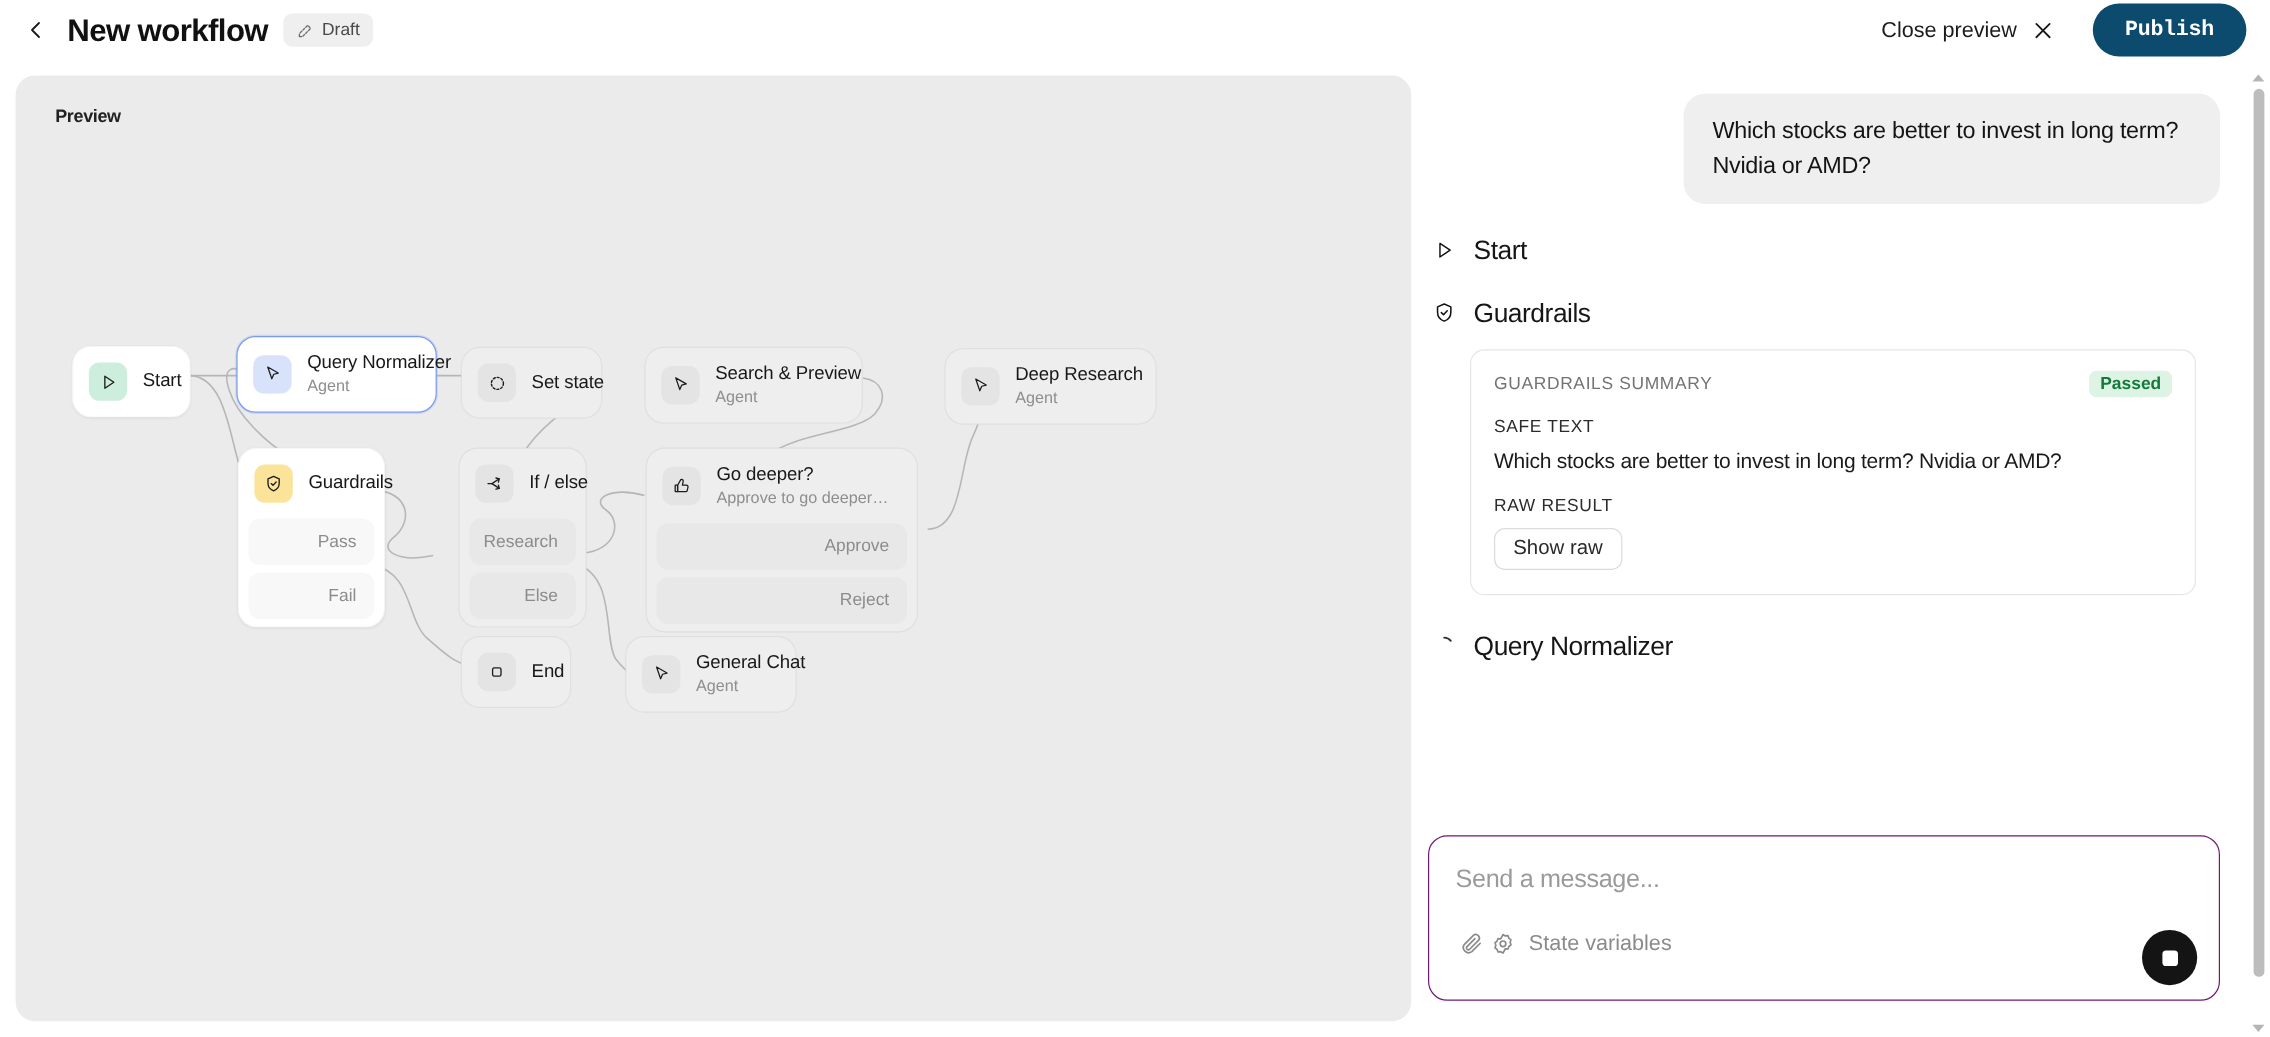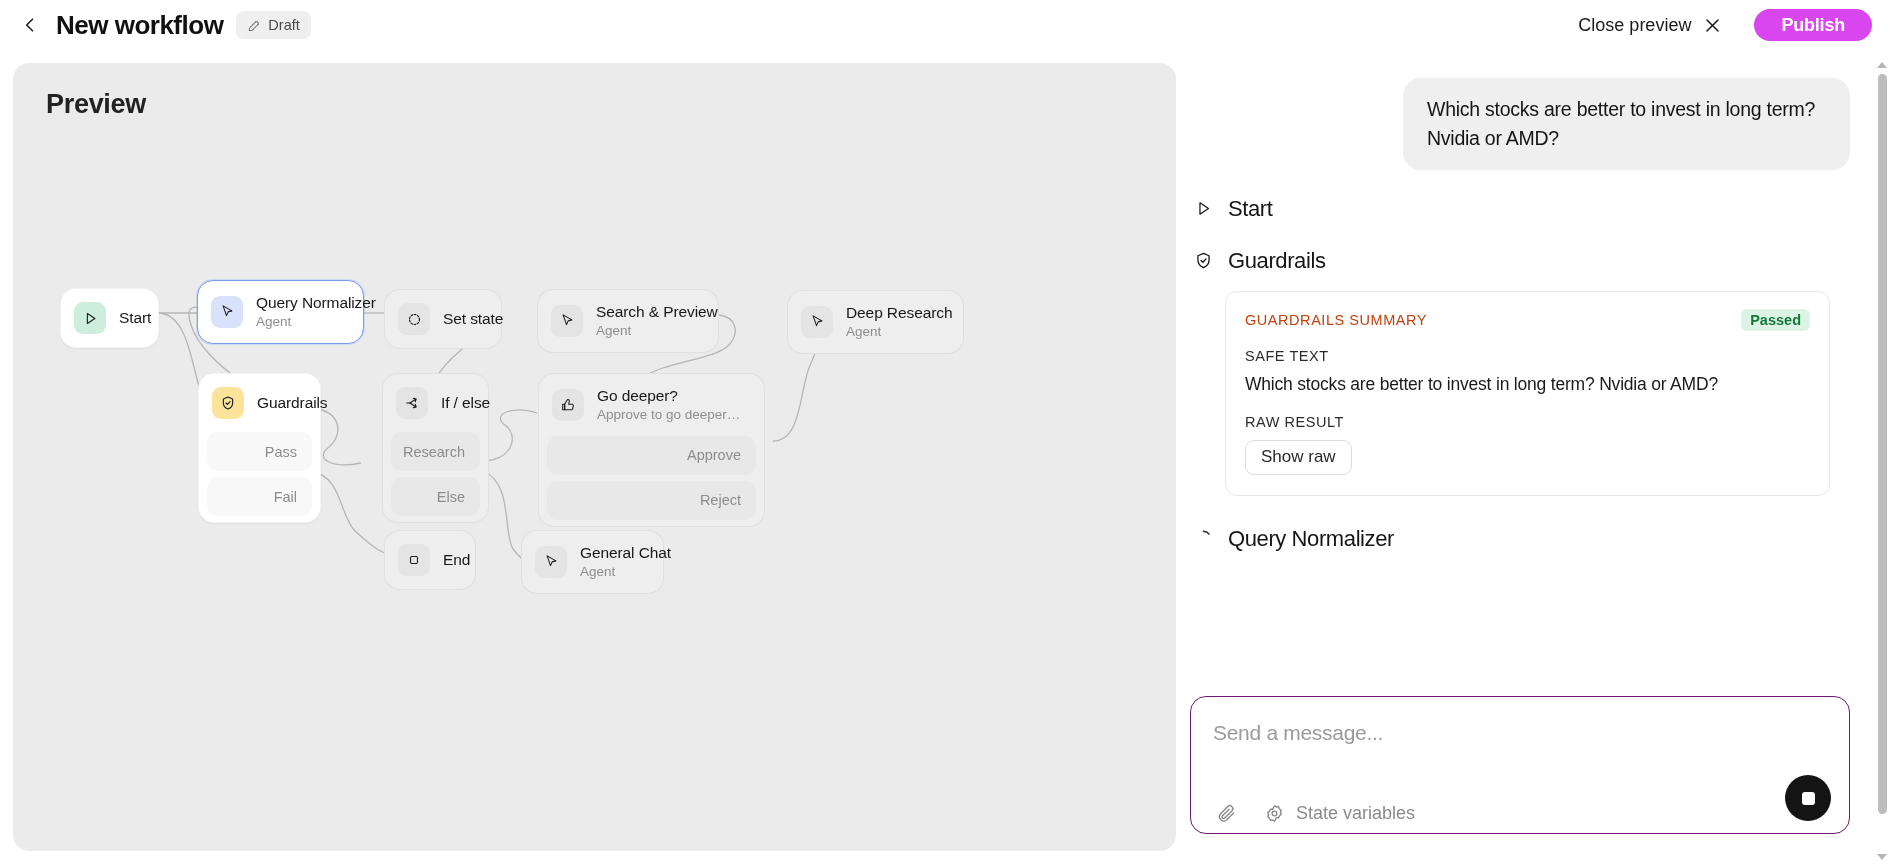--- a/index.html
+++ b/index.html
@@ -34,34 +34,34 @@
   }
   .header-right {
     margin-left:auto; display:flex; align-items:center; gap: 0px; padding-right: 20px;
   }
   .close-preview {
     display:flex; align-items:center; gap:12px;
     font-size: 18px; color:#1b1b1b; cursor:pointer; padding: 6px 10px; border-radius:8px;justify-content:center;
   }
   .publish-btn {
     margin-left: 22px;
-    background:#d946ef; color:#fff; border:none; border-radius: 999px;
-    height: 32px; padding: 0 27px; font-size: 18px; font-weight: 600;
-    font-family:Liberation Sans, sans-serif; cursor:pointer; letter-spacing:-0.2px;
+    background:#0c4a6e; color:#fff; border:none; border-radius: 999px;
+    height: 44px; padding: 0 27px; font-size: 18px; font-weight: 600;
+    font-family:Liberation Mono, monospace; cursor:pointer; letter-spacing:-0.2px;
   }
 
   
   .canvas {
     position:absolute; left: 13px; top: 63px;
     width: 1163px; height: 788px;
     background:#ebebeb; border-radius: 16px; overflow:hidden;
   }
   .preview-label {
     position:absolute; left: 33px; top: 26px;
-    font-size: 27px; font-weight: 600; color:#222; letter-spacing:-0.3px;
+    font-size: 15px; font-weight: 600; color:#222; letter-spacing:-0.3px;
   }
   .edges { position:absolute; inset:0; width:100%; height:100%; pointer-events:none; }
 
   .node {
     position:absolute; background:#fff; border-radius: 16px;
     border: 1px solid rgba(0,0,0,0.045);
     box-shadow: 0 1px 2px rgba(0,0,0,0.05);
     display:flex; flex-direction:column; cursor:pointer;
   }
   .node.ghost { background:#eeeeee; border-color: rgba(0,0,0,0.06); box-shadow:none; }
@@ -102,21 +102,21 @@
   .step-head { display:flex; align-items:center; gap: 14px; padding-left: 2px; cursor:pointer; }
   .step-title { font-size: 22px; color:#161616; letter-spacing:-0.4px; }
   .step-ico { width: 22px; height:22px; display:flex; align-items:center; justify-content:center; color:#111; flex:none; }
 
   .result-card {
     margin: 17px 0 0 35px; width: 605px;
     border:1px solid #e6e6e6; border-radius: 12px; background:#fff;
     padding: 17px 19px 20px 19px;
   }
   .card-row { display:flex; align-items:center; justify-content:space-between; }
-  .card-label { font-size: 14.5px; letter-spacing: 0.55px; color:#c2410c; font-weight:500; }
+  .card-label { font-size: 14.5px; letter-spacing: 0.55px; color:#737373; font-weight:500; }
   .pill-pass {
     background:#ddf3e3; color:#137a3b; font-size:14.5px; font-weight:600;
     border-radius:6px; padding: 3px 9px;
   }
   .card-sublabel { font-size: 14.5px; letter-spacing: 0.55px; color:#2b2b2b; margin-top: 19px; font-weight:500; }
   .card-text { font-size: 17.5px; color:#1a1a1a; margin-top: 10px; letter-spacing:-0.2px; }
   .show-raw {
     margin-top: 10px; display:inline-flex; align-items:center; height: 35px; padding: 0 15px;
     border:1px solid #dcdcdc; border-radius: 9px; background:#fff;
     font-size: 17px; color:#2a2a2a; cursor:pointer; font-family:"Liberation Sans", sans-serif;
@@ -130,21 +130,21 @@
     position:absolute; left: 0; top: 638px; width: 660px; height: 138px;
     border:1px solid #701a75; border-radius: 16px; background:#fff;
   }
   .composer-input {
     position:absolute; left: 22px; top: 24px; width: 600px;
     border:none; outline:none; background:transparent;
     font-size: 21px; color:#1a1a1a; font-family:"Liberation Sans", sans-serif;
     letter-spacing:-0.3px;
   }
   .composer-input::placeholder { color:#9a9a9a; }
-  .composer-bar { position:absolute; left: 20px; bottom: 5px; display:flex; align-items:center; gap: 22px; }
+  .composer-bar { position:absolute; left: 20px; bottom: 32px; display:flex; align-items:center; }
   .icon-btn { width:30px; height:30px; display:flex; align-items:center; justify-content:center;
               color:#8a8a8a; cursor:pointer; border-radius:6px; }
   .state-vars { display:flex; align-items:center; gap: 11px; font-size: 18px; color:#8b8b8b; cursor:pointer; }
   .stop-btn {
     position:absolute; right: 18px; bottom: 12px; width: 46px; height: 46px;
     border-radius: 50%; background:#141414; border:none; cursor:pointer;
     display:flex; align-items:center; justify-content:center;
   }
   .stop-sq { width: 13px; height: 13px; background:#fff; border-radius: 3px; }
 

